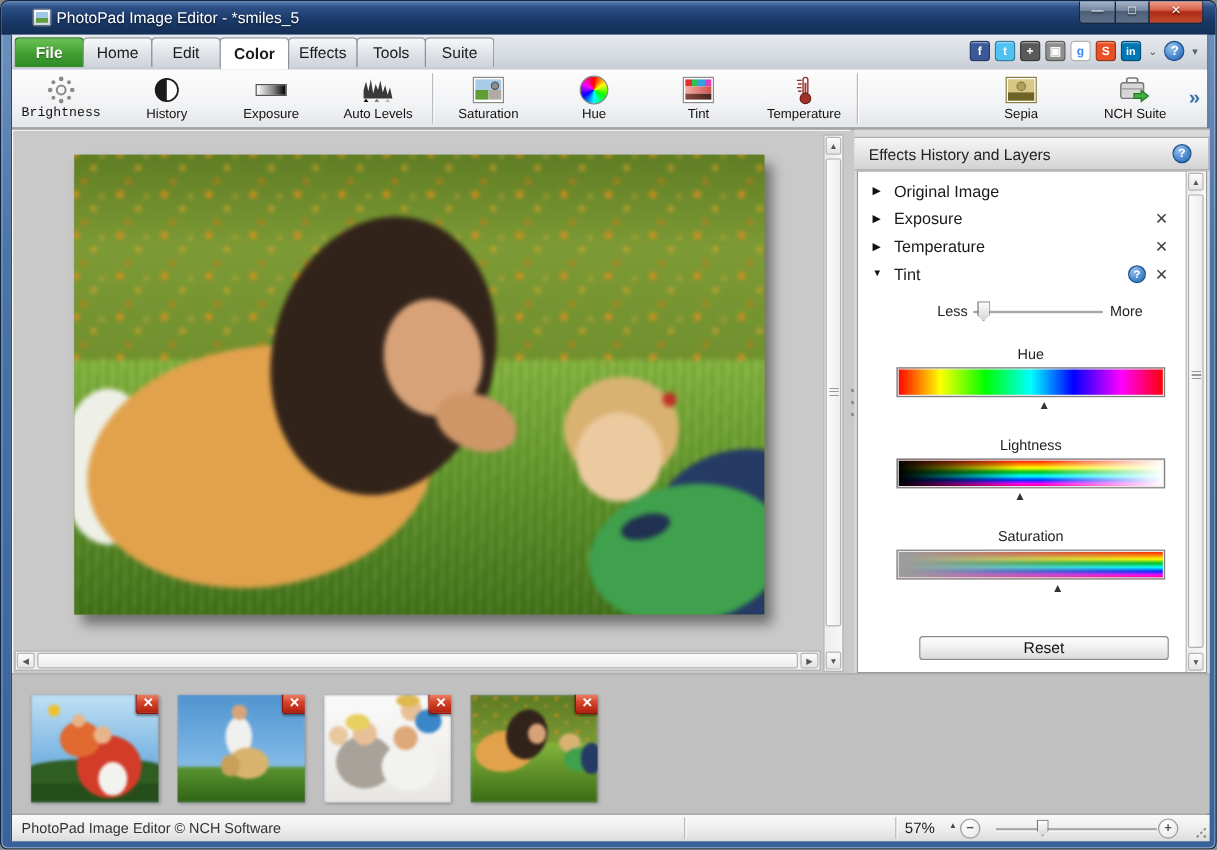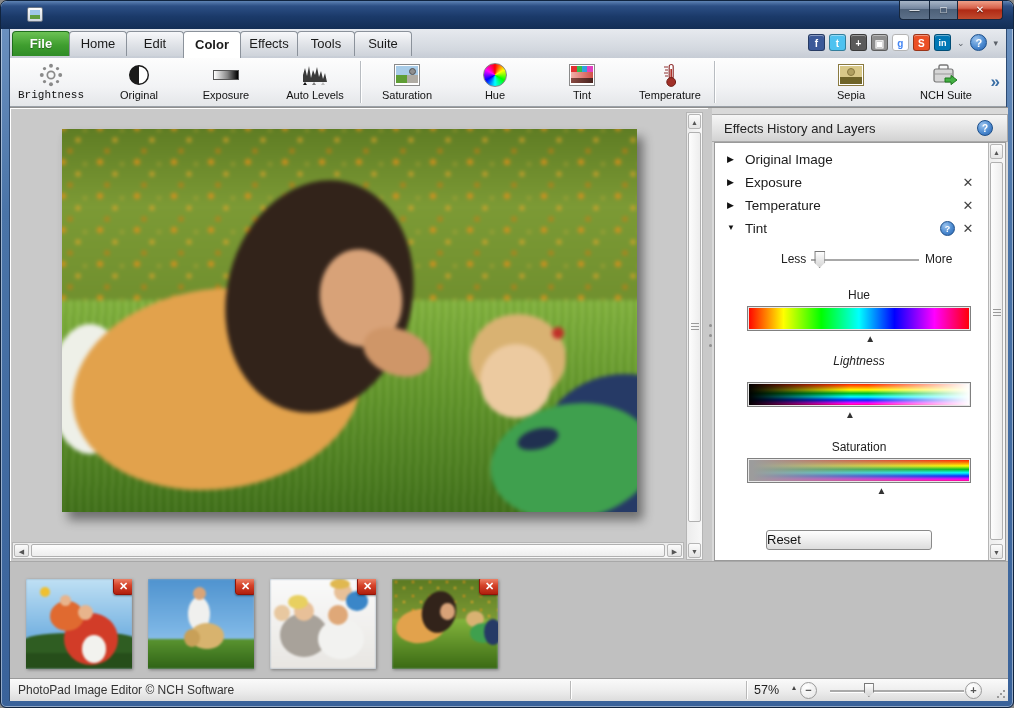--- a/index.html
+++ b/index.html
@@ -147,23 +147,23 @@
   .grad-hue { background:linear-gradient(90deg,#f00 0%,#ff0 16%,#0f0 33%,#0ff 50%,#00f 66%,#f0f 84%,#f00 100%); }
   .grad-lightness { background:
     linear-gradient(90deg,#000 0%,rgba(0,0,0,0) 46%,rgba(255,255,255,0) 54%,#fff 100%),
     linear-gradient(180deg,#f00,#ff8000 16%,#ffff00 30%,#00c020 45%,#00ffff 60%,#0030ff 74%,#ff00ff 88%,#ff0040 100%); }
   .grad-saturation { background:
     linear-gradient(90deg,#9c9c9c 2%,rgba(156,156,156,0) 100%),
     linear-gradient(180deg,#f00,#ff8000 16%,#ffff00 30%,#00c020 45%,#00ffff 60%,#0030ff 74%,#ff00ff 88%,#ff0040 100%); }
   .marker-row { position:absolute; left:32px; width:224px; height:12px; }
   .gmarker { position:absolute; transform:translateX(-50%); font-size:10px; color:#333; }
 
-  .reset-btn { position:absolute; left:51px; top:387px; width:166px; height:20px;
+  .reset-btn { position:absolute; left:51px; top:387px; width:208px; height:20px;
     background:linear-gradient(180deg,#fefefe 0%,#f0f0f0 45%,#dcdcdc 100%);
-    border:1px solid #8a8a8a; border-radius:3px; font-size:13px; line-height:18px; color:#111; }
+    border:1px solid #8a8a8a; border-radius:3px; text-align:center; font-size:13px; line-height:18px; color:#111; }
 
   
   .thumbstrip { position:absolute; left:0; top:532px; width:998px; height:117px; background:#c0c0c0;
     border-top:1px solid #a8a8a8; }
   .thumb { position:absolute; top:17px; width:106px; height:90px; background:#9ab; overflow:hidden;
     box-shadow:1px 1px 3px rgba(0,0,0,.35); }
   .thumb .scene { filter:blur(1.2px); }
   .thumb-x { position:absolute; top:-2px; right:-2px; width:21px; height:18px; z-index:3;
     background:linear-gradient(180deg,#ef8a70 0%,#d6442a 45%,#b01f0e 100%);
     border:1px solid #8f1408; border-radius:3px; color:#fff; font-weight:bold; font-size:11px;
@@ -191,20 +191,21 @@
       radial-gradient(circle 1.2px at 2px 8px,#9a9a9a 90%,transparent),
       radial-gradient(circle 1.2px at 5px 5px,#9a9a9a 90%,transparent); }
 </style>
 </head>
 <body>
 
 <div class="window">
 
   <div class="titlebar">
     <div class="app-icon"></div>
+    <div class="title-text">PhotoPad Image Editor - *smiles_5</div>
     <div class="winbtns">
       <div class="winbtn min">—</div>
       <div class="winbtn max">□</div>
       <div class="winbtn close">✕</div>
     </div>
   </div>
 
   <div class="client">
 
     <div class="tabbar">
@@ -252,21 +253,21 @@
         <div class="tlabel">Brightness</div>
       </div>
 
       <div class="titem" style="left:85px;">
         <div class="ticon">
           <svg width="24" height="24" viewBox="0 0 24 24">
               <circle cx="12" cy="12" r="9.3" fill="#fff" stroke="#1a1a1a" stroke-width="1.4"></circle>
               <path d="M12 2.7 a9.3 9.3 0 0 0 0 18.6 z" fill="#1a1a1a"></path>
             </svg>
         </div>
-        <div class="tlabel">Original</div>
+        <div class="tlabel">History</div>
       </div>
 
       <div class="titem" style="left:172px;">
         <div class="ticon">
             <div class="icon-exposure"></div>
           </div>
         <div class="tlabel">Exposure</div>
       </div>
 
       <div class="titem" style="left:261px;">
@@ -445,21 +446,21 @@
             <div class="slider-handle" style="left: 8%;"></div>
           </div>
           <div class="amount-label" style="left:210px;">More</div>
 
           <div class="grad-label" style="top:145px;">Hue</div>
           <div class="grad-bar grad-hue" style="top:163px;"></div>
           <div class="marker-row" style="top:190px;">
             <span class="gmarker" style="left: 55%;">▲</span>
           </div>
 
-          <div class="grad-label" style="top:211px;font-style:italic;">Lightness</div>
+          <div class="grad-label" style="top:221px;">Lightness</div>
           <div class="grad-bar grad-lightness" style="top:239px;"></div>
           <div class="marker-row" style="top:266px;">
             <span class="gmarker" style="left: 46%;">▲</span>
           </div>
 
           <div class="grad-label" style="top:297px;">Saturation</div>
           <div class="grad-bar grad-saturation" style="top:315px;"></div>
           <div class="marker-row" style="top:342px;">
             <span class="gmarker" style="left: 60%;">▲</span>
           </div>

